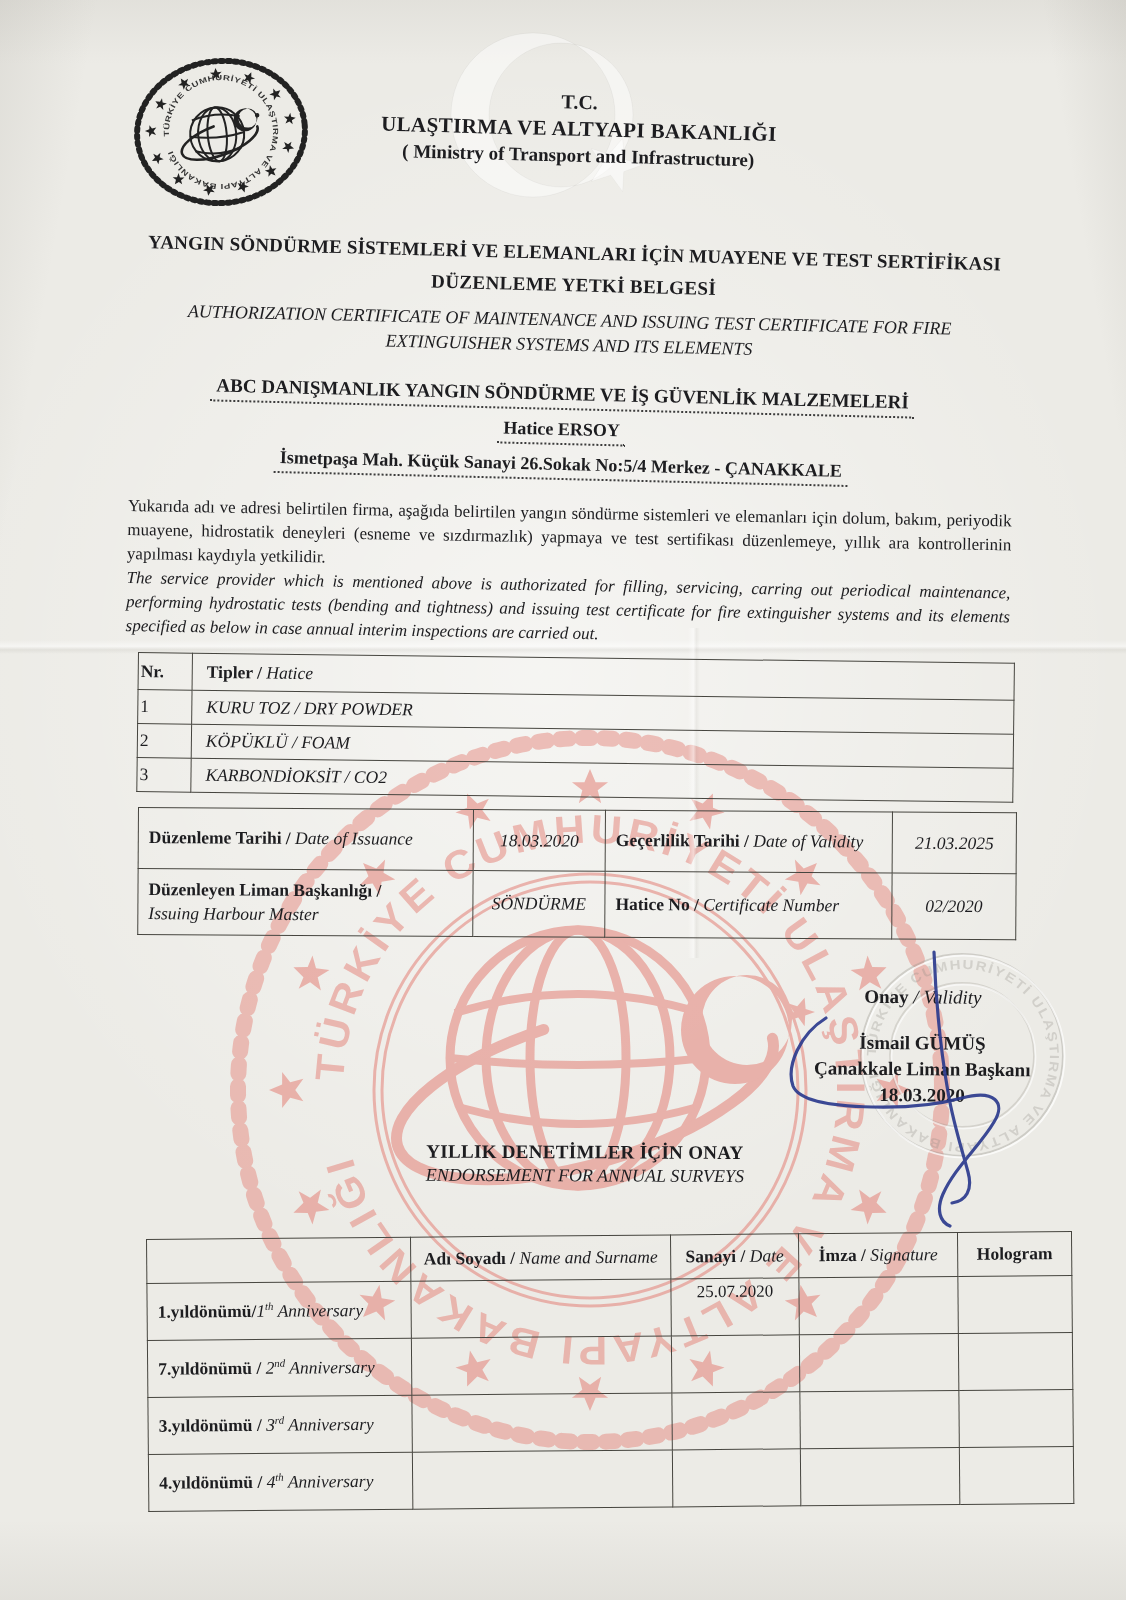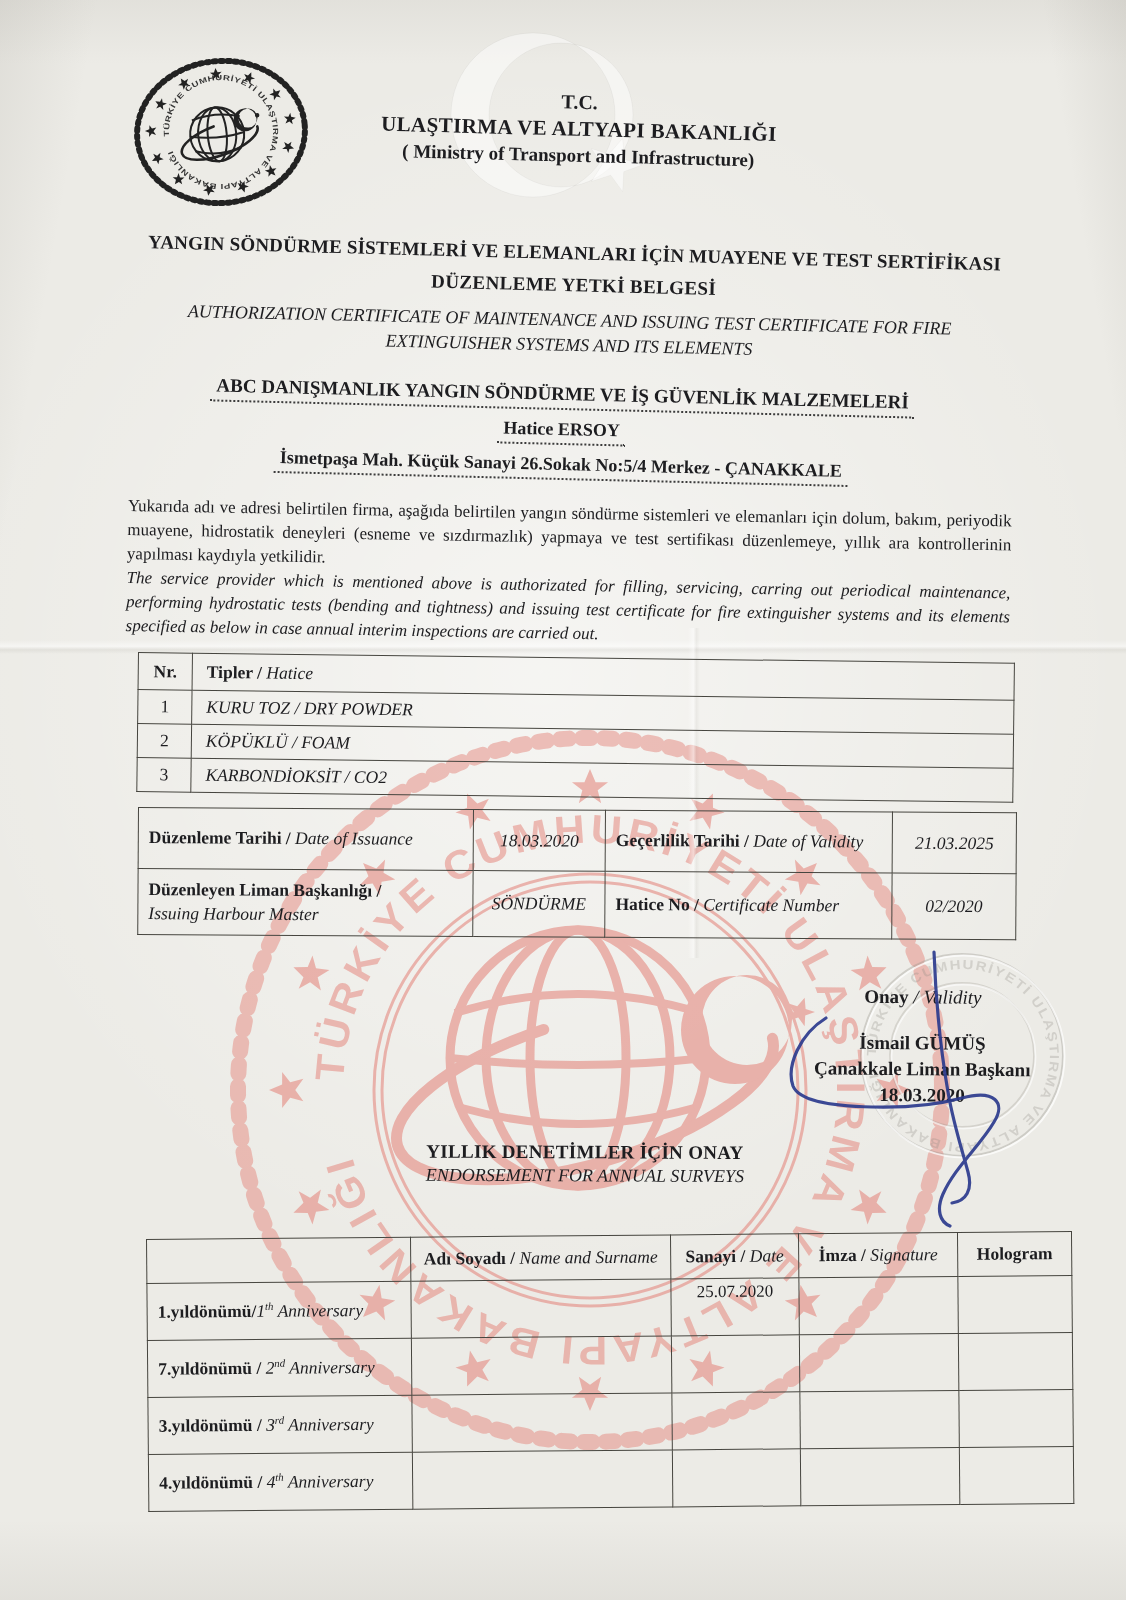--- a/index.html
+++ b/index.html
@@ -42,21 +42,21 @@
   .company .ow{font-size:18px;}
   .company .ad{font-size:18px;}
 
   .paras{left:128px;top:494px;width:884px;transform:rotate(1.0deg);transform-origin:left top;}
   .paras p{margin:0;font-size:17px;line-height:24px;text-align:justify;}
 
   table.tbl{position:absolute;border-collapse:collapse;table-layout:fixed;background:transparent;}
   table.tbl td{border:1.6px solid #46453f;font-size:17.5px;vertical-align:middle;padding:0 10px;overflow:hidden;}
 
   .types{left:138px;top:652px;width:877px;transform:rotate(0.7deg);transform-origin:left top;}
-  .types td.nr{text-align:center;padding:0 2px;border-radius:11px;}
+  .types td.nr{text-align:left;padding:0 2px;border-radius:11px;}
   .types tr{height:34px;} .types tr.hd{height:37px;}
   .types td.lbl{padding-left:14px;}
 
   .dates{left:138px;top:807px;width:879px;transform:rotate(0.35deg);transform-origin:left top;}
   .dates tr.r1{height:61px;} .dates tr.r2{height:66px;}
   .dates td.val{text-align:center;padding:0 4px;}
   .dates td.lab{line-height:1.35;}
 
   .approval{left:768px;top:985px;width:310px;transform:rotate(0.5deg);transform-origin:left top;font-size:19px;}
   .approval .onay{margin-bottom:22px;}

